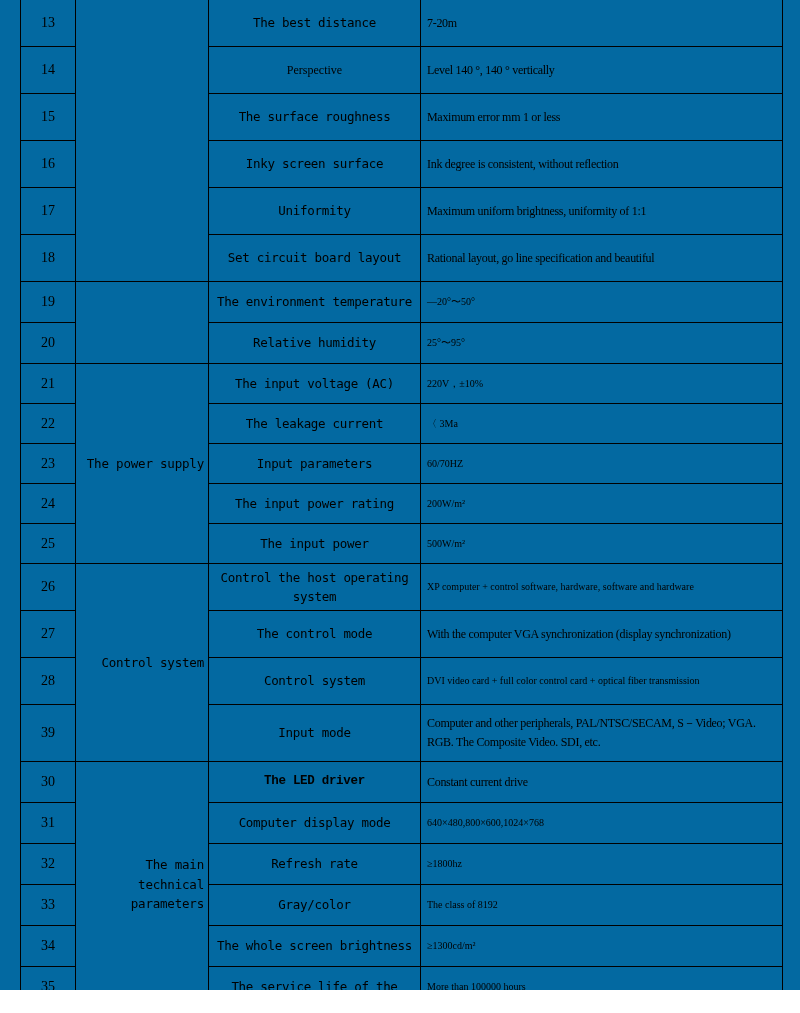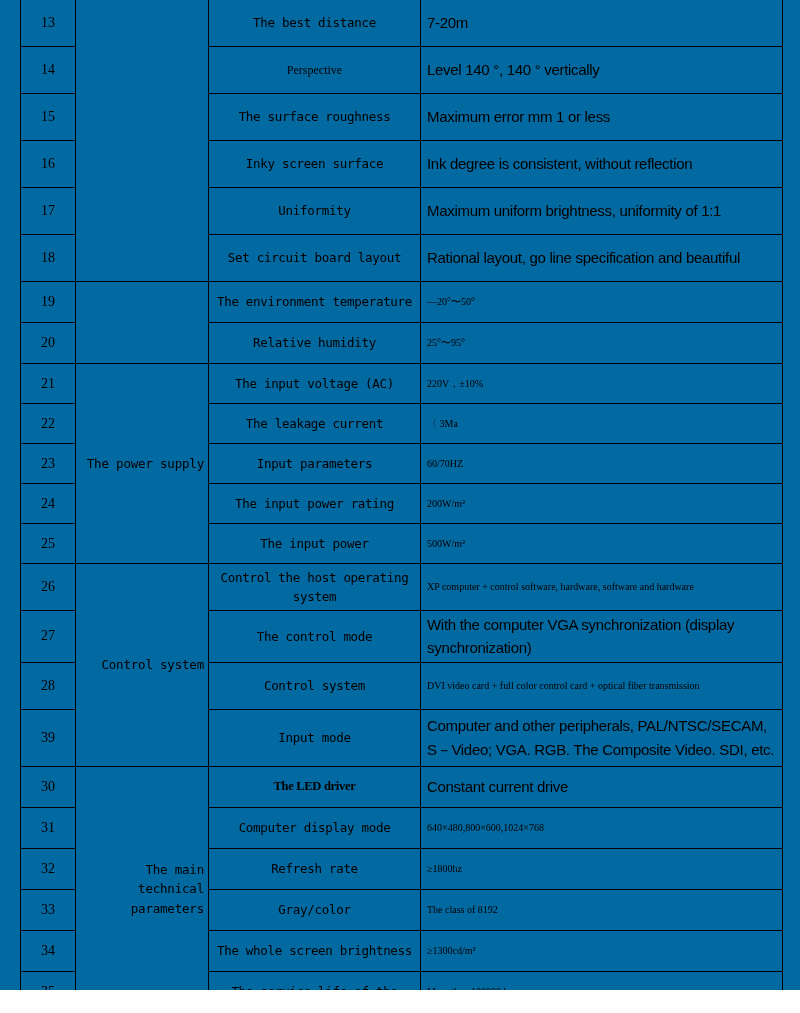--- a/index.html
+++ b/index.html
@@ -57,31 +57,31 @@
     letter-spacing: -0.3px;
     padding: 2px 6px;
   }
   td.val {
     text-align: left;
     padding: 2px 4px 2px 6px;
     font-family: "Liberation Serif", serif;
     font-size: 10px;
   }
   td.val.mono {
-    font-family: Liberation Sans, sans-serif;
-    font-size: 15px;
+    font-family: Liberation Serif, serif;
+    font-size: 12px;
     letter-spacing: -0.3px;
   }
   td.item.big {
     font-family: "Liberation Serif", serif;
     font-size: 12px;
     letter-spacing: 0;
   }
   td.item.bold {
-    font-family: Liberation Serif, serif;
+    font-family: Liberation Mono, monospace;
     font-weight: bold;
     font-size: 12.5px;
   }
   .top-strip {
     height: 8px;
     width: 100%;
   }
 </style>
 </head>
 <body>

